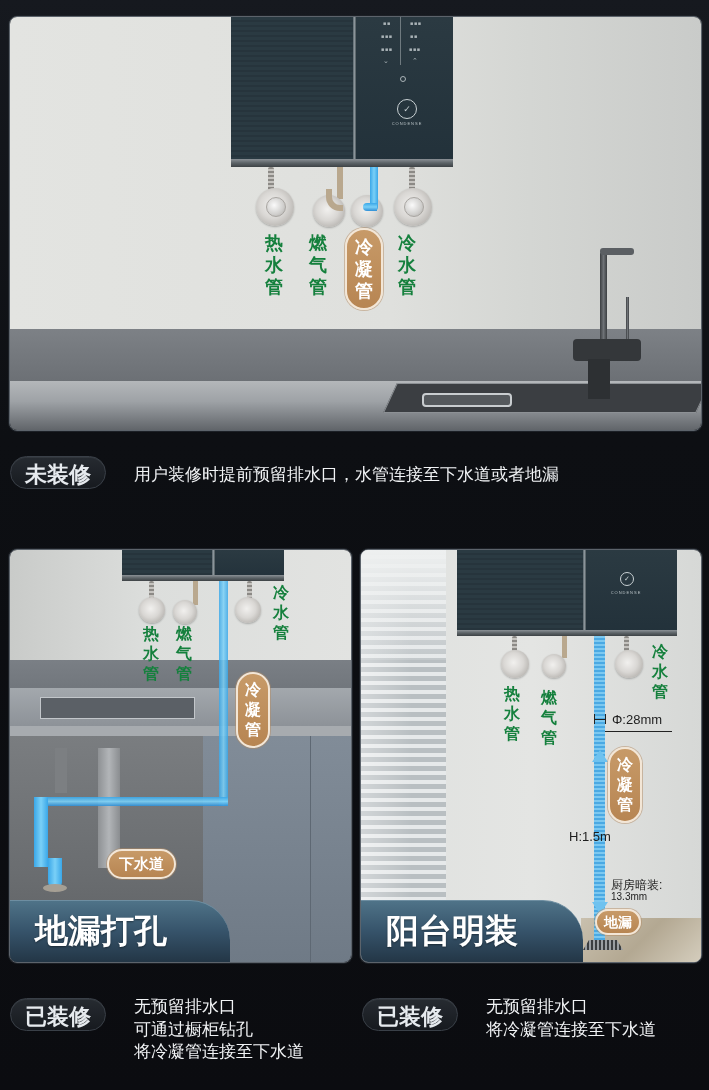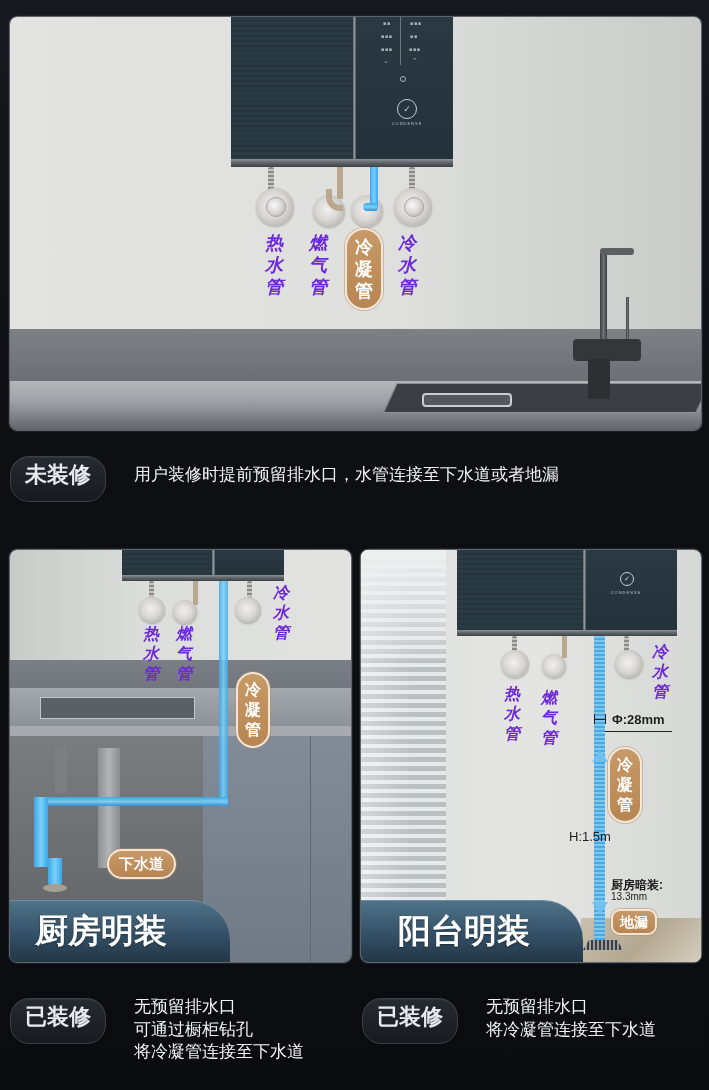--- a/index.html
+++ b/index.html
@@ -81,29 +81,28 @@
   .pipe-blue {
     position: absolute; background: linear-gradient(90deg, #3aa7e8 0%, #7ad0f7 50%, #3aa7e8 100%);
   }
   .pipe-blue-h {
     position: absolute; background: linear-gradient(180deg, #3aa7e8 0%, #7ad0f7 50%, #2f8fd6 100%);
   }
 
   
   .vlabel {
     position: absolute;
-    color: #6d28d9;
+    color: #15803d;
     font-weight: bold;
     font-size: 18px;
     line-height: 22px;
     width: 22px;
     text-align: center;
     word-break: break-all;
     font-family: "DejaVu Sans", sans-serif;
-    font-style: italic;
   }
   .vlabel.sm { font-size: 16px; line-height: 20px; width: 20px; }
   .tan-pill {
     position: absolute;
     background: linear-gradient(180deg, #c79a68 0%, #b78552 100%);
     border: 2px solid #f3e6d6;
     box-shadow: 0 0 0 1px rgba(180,140,100,0.5);
     color: #fff;
     font-weight: bold;
     text-align: center;
@@ -120,21 +119,21 @@
     border-top-right-radius: 40px;
     border-top: 1px solid #6e8ea1;
     color: #fff; font-weight: bold;
     font-family: "DejaVu Sans", sans-serif;
     text-shadow: 0 1px 2px rgba(0,0,0,0.4);
   }
 
   
   .chip {
     position: absolute;
-    height: 46px; padding: 0 14px;
+    height: 33px; padding: 0 14px;
     border-radius: 19px;
     background: linear-gradient(180deg, #262b31 0%, #171a1f 100%);
     border: 1px solid #3a4048;
     box-shadow: inset 0 1px 0 rgba(255,255,255,0.06);
     color: #e6eaee;
     font-weight: bold;
     font-size: 22px;
     line-height: 36px;
     font-family: "DejaVu Sans", sans-serif;
     text-align: center;
@@ -143,21 +142,21 @@
     position: absolute;
     color: #f1f3f5;
     font-size: 17px;
     font-family: "DejaVu Sans", sans-serif;
   }
   .caption-lines div { line-height: 22.5px; white-space: nowrap; }
 
   
   .dim-text {
     position: absolute; color: #1e1e1e; font-family: "Liberation Sans", sans-serif;
-    font-size: 14px; font-weight: bold; white-space: nowrap;
+    font-size: 14px; font-weight: normal; white-space: nowrap;
   }
   .faucet-part { position: absolute; background: linear-gradient(90deg, #3b3e41, #6e7276, #3b3e41); }
 </style>
 </head>
 <body>
 
 <div class="panel" style="left:9px; top:16px; width:693px; height:415px;">
 
   <div class="wall" style="left:0; top:0; width:693px; height:312px; background:linear-gradient(90deg,#e3e4e1 0%,#dfe0dd 55%,#d4d6d3 75%,#c9cbc9 100%);"></div>
 
@@ -250,21 +249,21 @@
   <div class="pipe-blue" style="left:24px; top:247px; width:14px; height:70px;"></div>
   <div class="pipe-blue" style="left:38px; top:308px; width:14px; height:30px; border-radius:0 0 6px 6px;"></div>
   <div style="position:absolute; left:33px; top:334px; width:24px; height:8px; background:#a59f94; border-radius:50%;"></div>
 
   <div class="vlabel sm" style="left:131px; top:74px;">热水管</div>
   <div class="vlabel sm" style="left:164px; top:74px;">燃气管</div>
   <div class="vlabel sm" style="left:261px; top:33px;">冷水管</div>
   <div class="tan-pill v" style="left:226px; top:122px; width:34px; font-size:16px; line-height:20px;">冷凝管</div>
   <div class="tan-pill h" style="left:97px; top:299px;">下水道</div>
 
-  <div class="title-tab" style="width:220px; height:62px; font-size:33px; line-height:60px; padding-left:25px;">厨房明装</div>
+  <div class="title-tab" style="width:220px; height:62px; font-size:33px; line-height:60px; padding-left:25px;">地漏打孔</div>
 </div>
 
 <div class="panel" style="left:360px; top:549px; width:342px; height:414px;">
   <div class="wall" style="left:0; top:0; width:342px; height:414px; background:linear-gradient(90deg,#dfe1df 0%,#e4e5e3 50%,#d6d8d6 100%);"></div>
 
   <div class="wall" style="left:0; top:0; width:85px; height:400px; background:
        linear-gradient(90deg, rgba(255,255,255,0.35), rgba(255,255,255,0) 60%),
        repeating-linear-gradient(180deg,#b9bfc2 0px,#b9bfc2 5px,#e6e9ea 5px,#e6e9ea 9px);"></div>
   <div class="wall" style="left:0; top:0; width:85px; height:110px; background:linear-gradient(180deg,#eef0f0 0%,rgba(230,233,234,0.2) 100%);"></div>
 
@@ -296,23 +295,23 @@
   <div style="position:absolute; left:231px; top:200px; width:0; height:0; border-left:8px solid transparent; border-right:8px solid transparent; border-bottom:12px solid #6fc2ef;"></div>
   <div style="position:absolute; left:231px; top:352px; width:0; height:0; border-left:8px solid transparent; border-right:8px solid transparent; border-top:12px solid #6fc2ef;"></div>
   <div class="dim-text" style="left:208px; top:279px; font-size:13px; font-weight:normal;">H:1.5m</div>
   <div class="dim-text" style="left:250px; top:327px; font-size:12px;">厨房暗装:</div>
   <div class="dim-text" style="left:250px; top:341px; font-size:10px; font-weight:normal;">13.3mm</div>
 
   <div class="vlabel sm" style="left:141px; top:134px;">热水管</div>
   <div class="vlabel sm" style="left:178px; top:138px;">燃气管</div>
   <div class="vlabel sm" style="left:289px; top:92px;">冷水管</div>
   <div class="tan-pill v" style="left:247px; top:197px; width:34px; font-size:16px; line-height:20px;">冷凝管</div>
-  <div class="tan-pill h" style="left:250px; top:359px; font-size:14px; line-height:22px; padding:0 7px;border-radius:9px;">地漏</div>
-
-  <div class="title-tab" style="width:222px; height:62px; font-size:33px; line-height:60px; padding-left:37px;">阳台明装</div>
+  <div class="tan-pill h" style="left:234px; top:359px; font-size:14px; line-height:22px; padding:0 7px;">地漏</div>
+
+  <div class="title-tab" style="width:222px; height:62px; font-size:33px; line-height:60px; padding-left:25px;">阳台明装</div>
 </div>
 
 <div class="chip" style="left:10px; top:998px;">已装修</div>
 <div class="caption caption-lines" style="left:134px; top:995px;">
   <div>无预留排水口</div>
   <div>可通过橱柜钻孔</div>
   <div>将冷凝管连接至下水道</div>
 </div>
 
 <div class="chip" style="left:362px; top:998px;">已装修</div>

